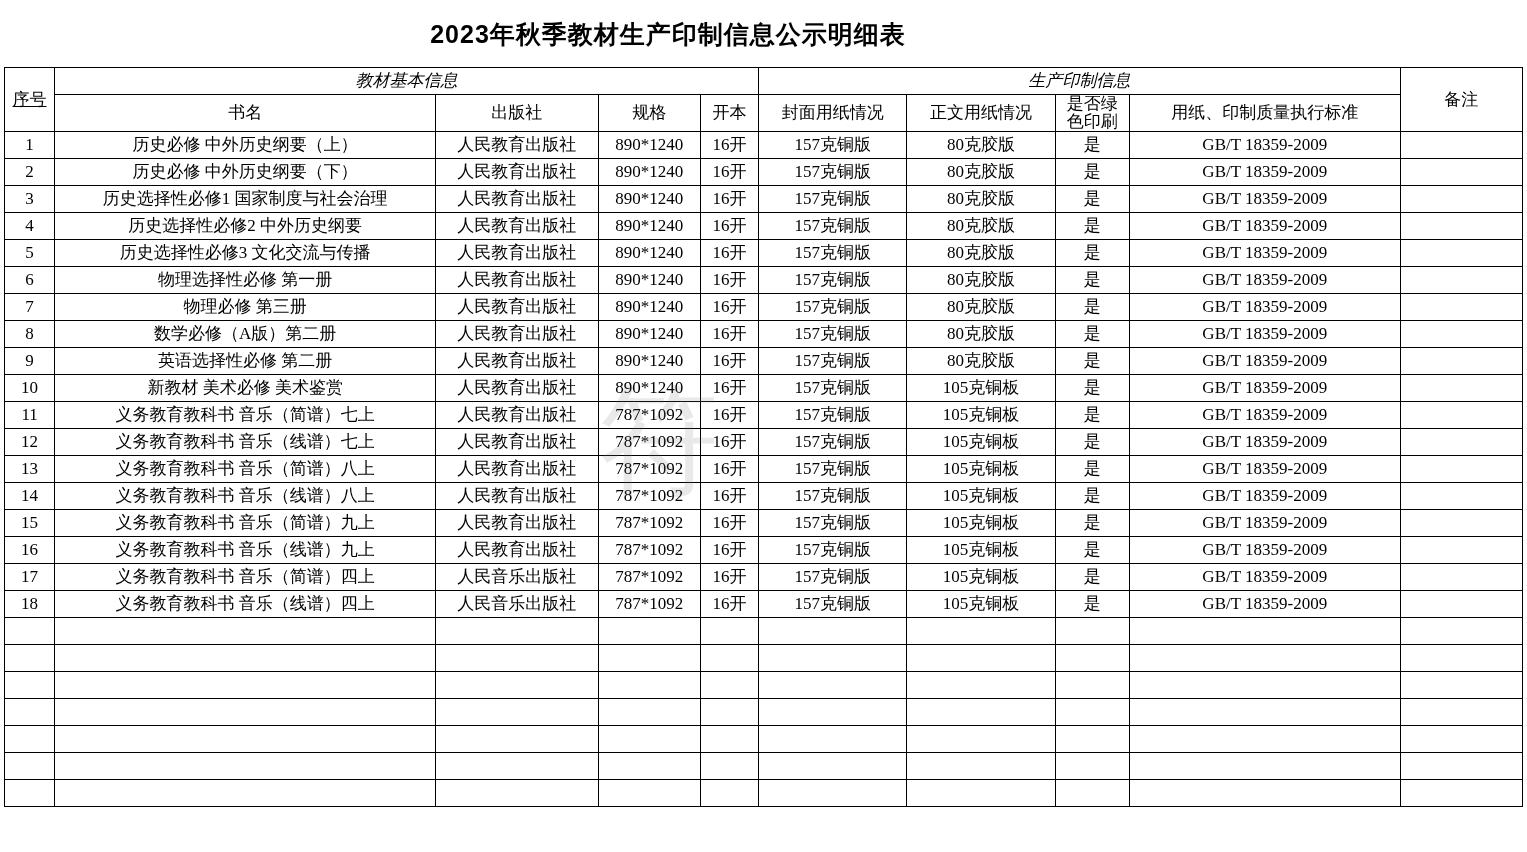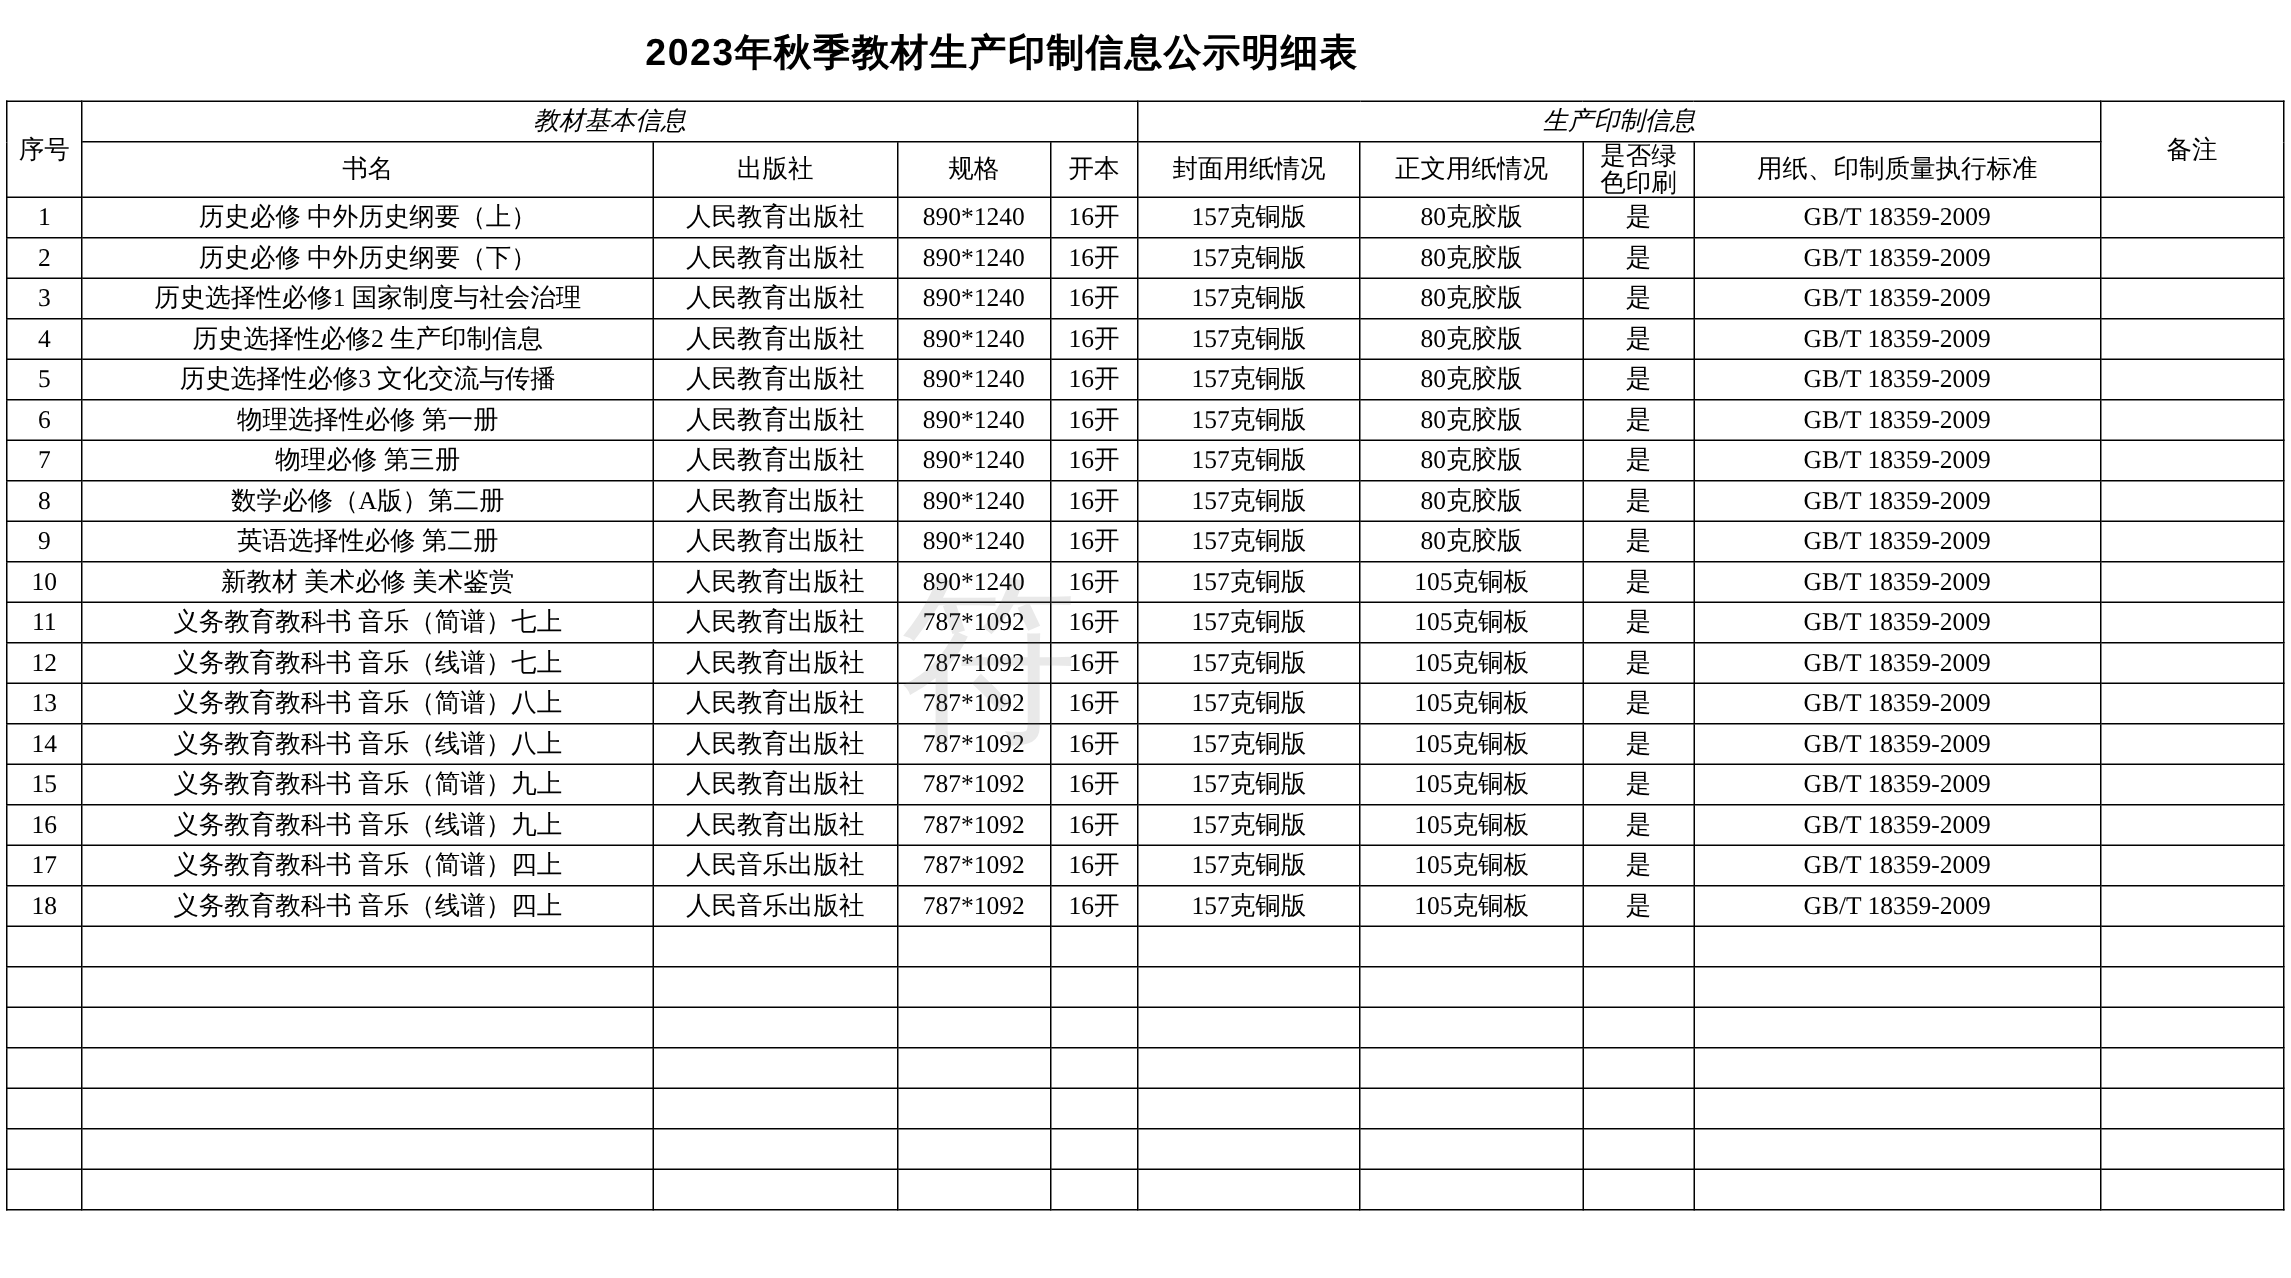--- a/index.html
+++ b/index.html
@@ -52,20 +52,21 @@
     height: 52px;
     font-style: italic;
   }
   .sub-head {
     font-size: 18px;
     height: 52px;
     margin-top: 43px;
   }
   .idx-head {
     font-size: 18px;
+    text-decoration: underline;
   }
   .note-head {
     font-size: 18px;
   }
   td.bookname {
     text-align: left;
     padding-left: 8px;
     font-size: 17px;
   }
   td.idx {
@@ -168,21 +169,21 @@
           <td>890*1240</td>
           <td>16开</td>
           <td>157克铜版</td>
           <td>80克胶版</td>
           <td>是</td>
           <td>GB/T  18359-2009</td>
           <td></td>
         </tr>
         <tr>
           <td class="idx">4</td>
-          <td class="bookname">历史选择性必修2  生产印制信息</td>
+          <td class="bookname">历史选择性必修2  中外历史纲要</td>
           <td>人民教育出版社</td>
           <td>890*1240</td>
           <td>16开</td>
           <td>157克铜版</td>
           <td>80克胶版</td>
           <td>是</td>
           <td>GB/T  18359-2009</td>
           <td></td>
         </tr>
         <tr>

